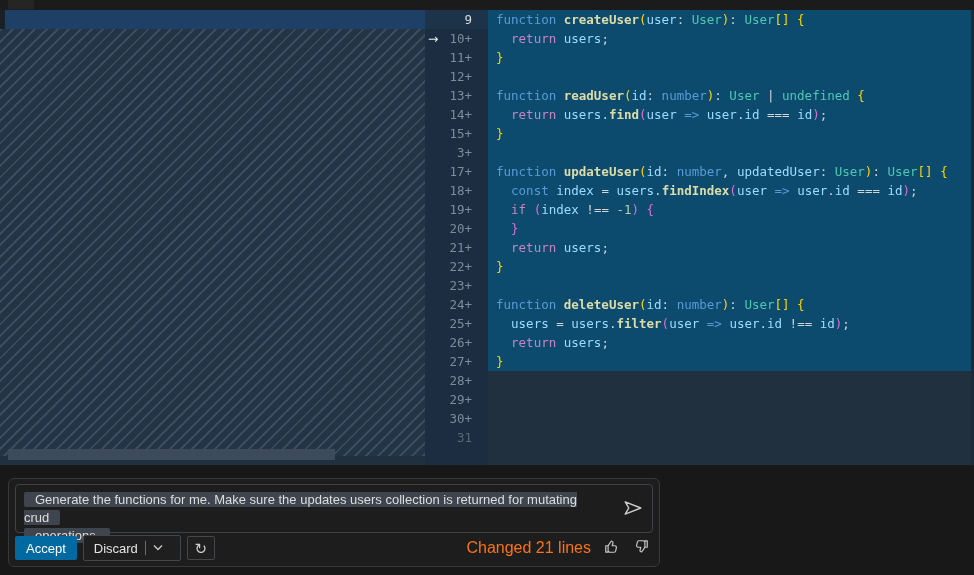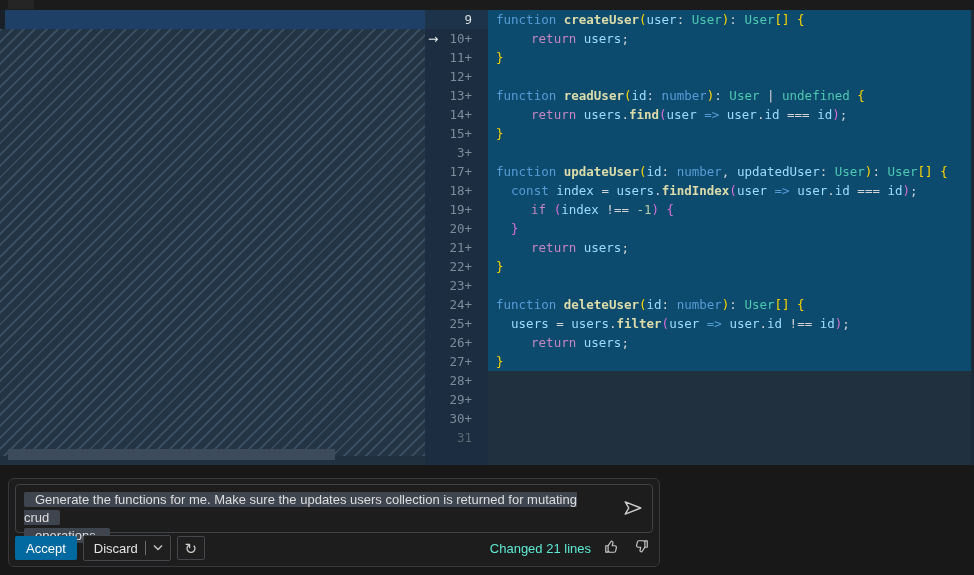--- a/index.html
+++ b/index.html
@@ -30,21 +30,21 @@
   .pane-right{position:absolute;left:488px;top:0;width:486px;height:455px;background:#20303f;overflow:hidden;}
   .crow{height:19px;white-space:pre;padding-left:8px;box-sizing:border-box;overflow:hidden;color:#d4d4d4;}
   .crow.c9{background:#16293e;}
   .crow.cadd{background:#0c4a6e;}
   .crow.cplain{background:transparent;}
   .redge{position:absolute;right:0;top:0;width:3px;height:455px;background:#1e2a38;}
 
   
   .tk-cmt{color:#8cb584;}
   .tk-kw{color:#569cd6;}
-  .tk-ctrl{color:#c586c0;margin-left:20px;}
+  .tk-ctrl{color:#c586c0;}
   .tk-fn{color:#dcdcaa;font-weight:bold;}
   .tk-v{color:#9cdcfe;}
   .tk-type{color:#4ec9b0;}
   .tk-num{color:#b5cea8;}
   .tk-w{color:#d4d4d4;}
   .tk-b1{color:#ffd700;}
   .tk-b2{color:#da70d6;}
   .tk-op{color:#569cd6;}
   .tk-ig{display:inline-block;width:0;height:19px;border-left:1px solid rgba(255,255,255,0.14);vertical-align:bottom;}
 
@@ -54,27 +54,27 @@
   .chat-input{position:absolute;left:6px;top:5px;width:638px;height:49px;border:1px solid #3f4247;
     border-radius:4px;background:#1d1d1d;box-sizing:border-box;}
   .input-text{padding:6px 38px 6px 8px;font-size:13px;line-height:18px;color:#dedede;}
   .sel{background:#3f454f;border-radius:2px;padding:0 11px;}
   .send-btn{position:absolute;right:8px;top:14px;width:22px;height:20px;background:none;border:none;
     padding:0;cursor:pointer;}
   .chat-actions{position:absolute;left:6px;bottom:6px;width:638px;height:24px;display:flex;
     align-items:center;gap:6px;}
   .btn-accept{height:24px;padding:0 11px;background:#0369a1;color:#ffffff;border:none;border-radius:2px;
     font-size:13px;font-family:"Liberation Sans",sans-serif;cursor:pointer;}
-  .btn-discard{height:24px;display:flex;align-items:center;gap:7px;padding:0 7px 0 10px;background:#1f1f1f;
+  .btn-discard{height:24px;display:flex;align-items:center;gap:7px;padding:0 17px 0 10px;background:#1f1f1f;
     border:1px solid #43464b;border-radius:2px;color:#e4e4e4;font-size:13px;cursor:pointer;}
   .split-sep{width:1px;height:14px;background:#6a6a6a;}
   .btn-retry{width:28px;height:24px;background:#1f1f1f;border:1px solid #43464b;border-radius:2px;
     color:#cccccc;font-size:15px;line-height:15px;padding:0;cursor:pointer;}
   .spacer{flex:1;}
-  .changed{color:#5eead4;font-size:13px;margin-right:2px;}
+  .changed{color:#f97316;font-size:16px;margin-right:2px;}
   .thumb-btn{width:24px;height:22px;background:none;border:none;padding:0;cursor:pointer;}
 </style>
 </head>
 <body>
 
 <div class="screen">
 
   <div class="topbar">
     <div class="tab-remnant"></div>
   </div>

